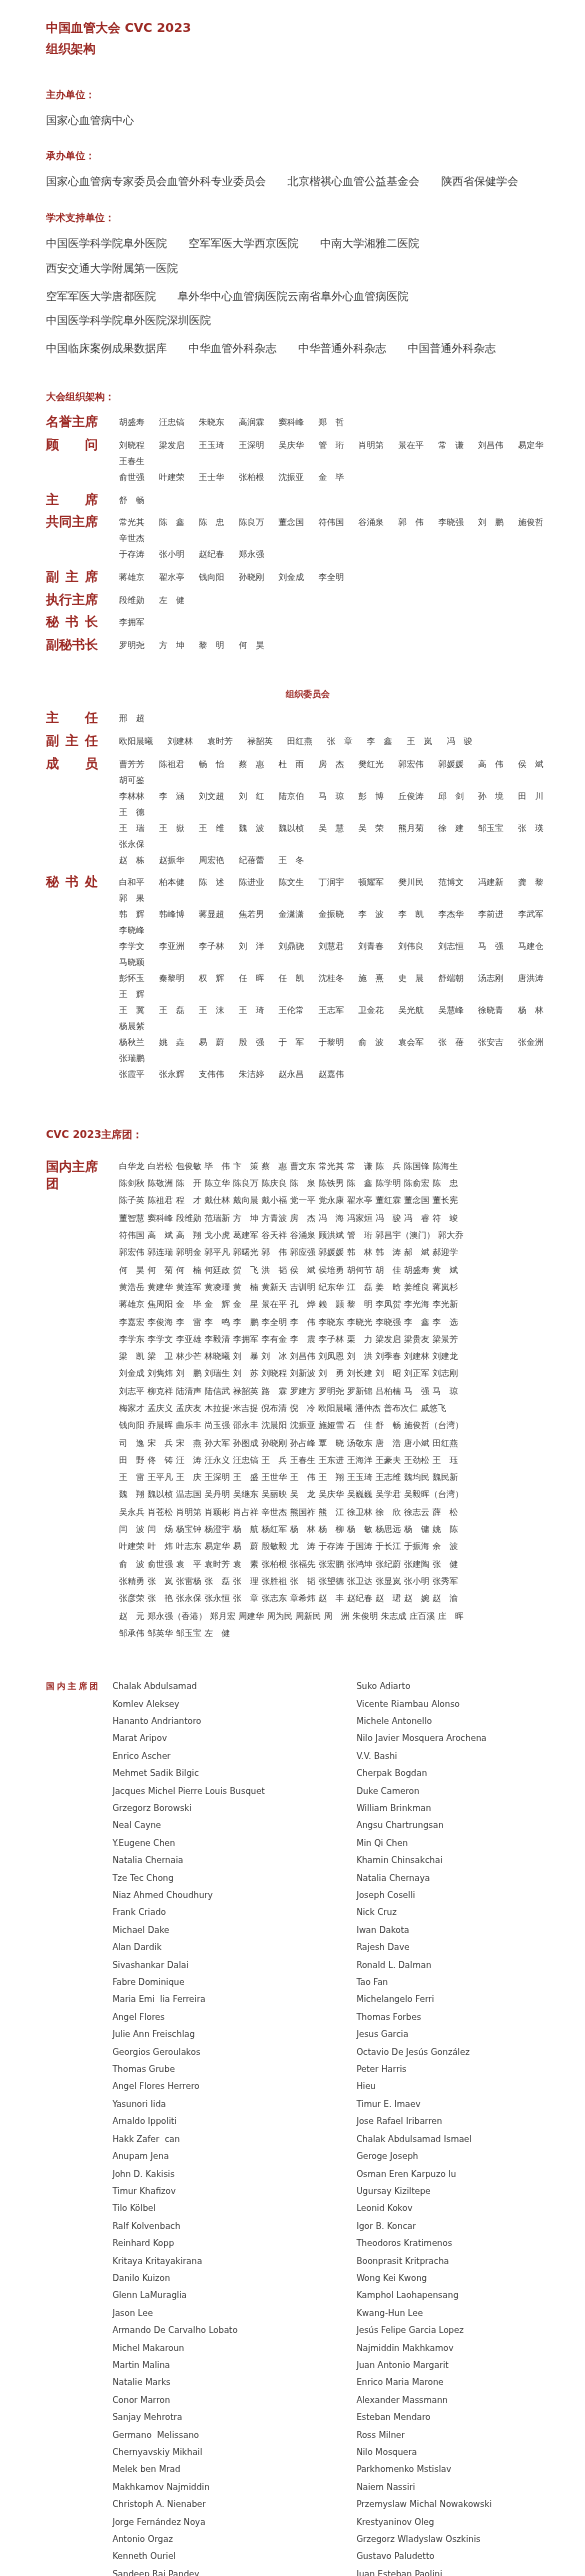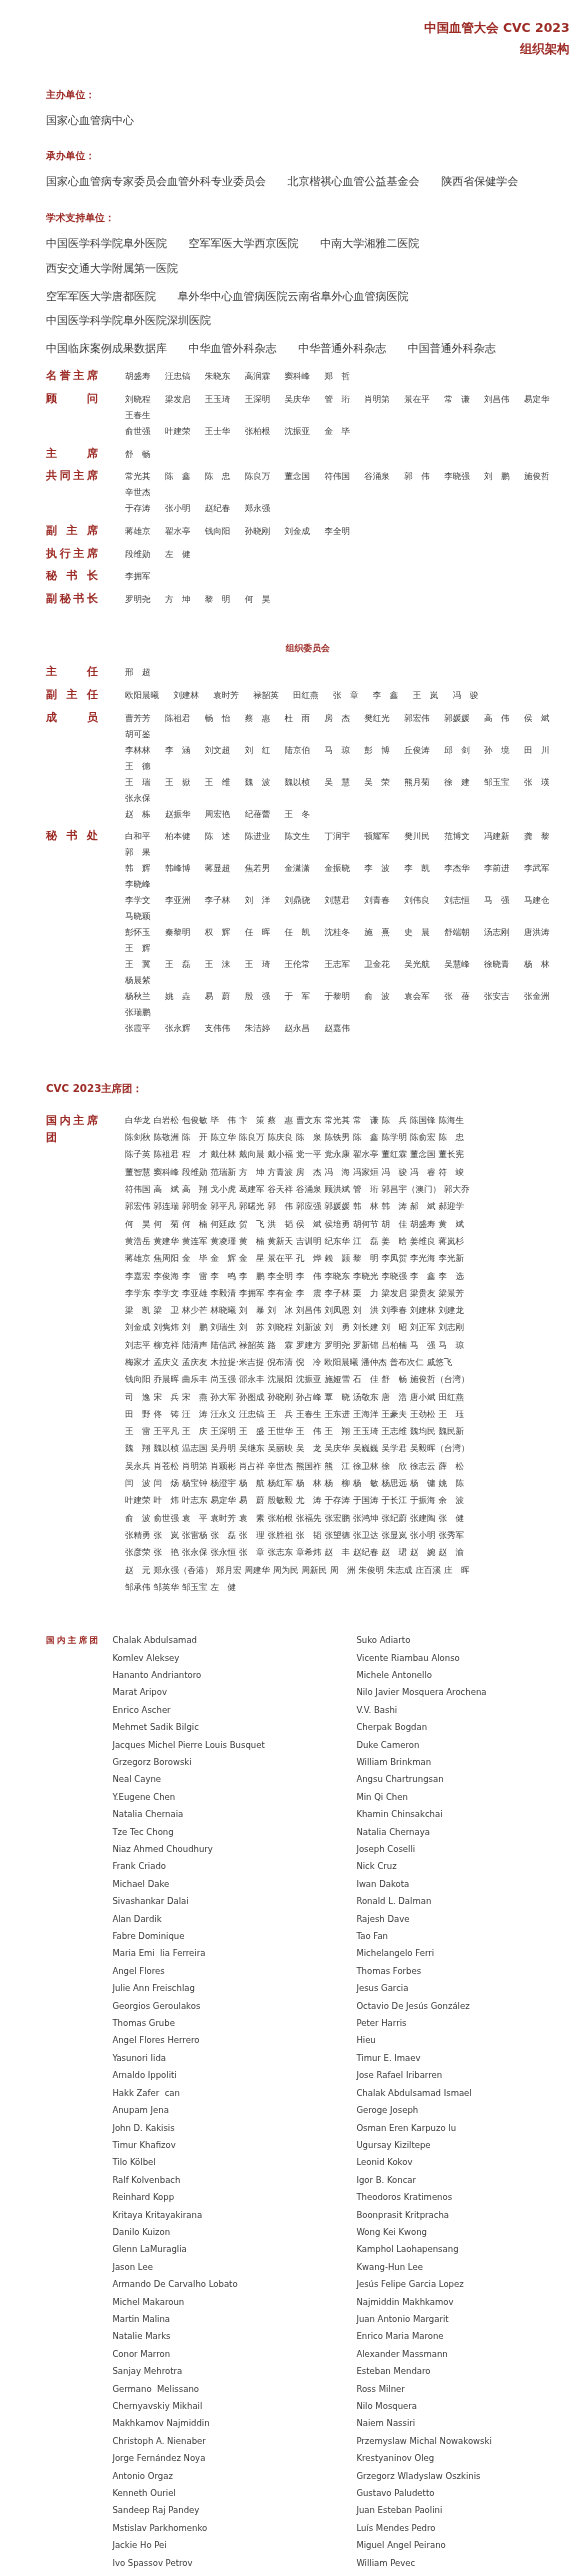--- a/index.html
+++ b/index.html
@@ -2,35 +2,35 @@
 <html style="font-size:8.2px"><head>
 <meta charset="utf-8">
 <style>
   html,body{margin:0;padding:0;background:#ffffff;}
   body{
     width:585px;min-height:2747px;position:relative;
     font-family:"DejaVu Sans","Liberation Sans",sans-serif;
     color:#3f3f3f;overflow:hidden;
   }
   .page{padding:15.5px 15.5px 0 46px;position:relative;z-index:2;}
-  .title-block{text-align:right;margin-bottom:31px;}
+  .title-block{text-align:left;margin-bottom:31px;}
   .main-title{
     color:#9c2a25;font-size:12.4px;font-weight:bold;margin:3.1px 0;line-height:1.45;
   }
   .sec-label{
     color:#9c2a25;font-size:9.8px;font-weight:bold;margin:20.6px 0 10.3px;
   }
   .items-line{
     display:flex;flex-wrap:wrap;column-gap:21.6px;row-gap:7.2px;
     font-size:11px;color:#3a3a3a;margin:10.3px 0;line-height:1.6;
   }
   .role-row{display:flex;margin:6.7px 0;}
   .role-label{
-    color:#9c2a25;font-weight:bold;font-size:11px;
-    width:52px;flex:none;margin-right:27px;
+    color:#9c2a25;font-weight:bold;font-size:13px;
+    width:52px;flex:none;margin-right:21px;
     text-align:justify;text-align-last:justify;line-height:16px;
   }
   .role-names{flex:1;min-width:0;}
   .name-line{
     display:flex;flex-wrap:wrap;column-gap:14.4px;
     font-size:8.5px;line-height:16px;color:#3a3a3a;
   }
   .nm{white-space:pre;}
   .committee-heading{
     color:#9c2a25;font-size:8.8px;font-weight:bold;margin:36px 0 9.3px;text-align:center;
@@ -88,20 +88,21 @@
         <span class="nm">中国医学科学院阜外医院深圳医院</span>
       </div>
       <div class="items-line">
         <span class="nm">中国临床案例成果数据库</span>
         <span class="nm">中华血管外科杂志</span>
         <span class="nm">中华普通外科杂志</span>
         <span class="nm">中国普通外科杂志</span>
       </div>
     </div>
 
+  <div class="sec-label" style="margin-top:33px">大会组织架构：</div>
   <div id="org-roles">
       <div class="role-row">
         <div class="role-label">名誉主席</div>
         <div class="role-names">
           <div class="name-line">
             <span class="nm">胡盛寿</span>
             <span class="nm">汪忠镐</span>
             <span class="nm">朱晓东</span>
             <span class="nm">高润霖</span>
             <span class="nm">窦科峰</span>
@@ -836,28 +837,28 @@
         </div>
         <div class="intl-row">
           <span>Frank Criado</span>
           <span>Nick Cruz</span>
         </div>
         <div class="intl-row">
           <span>Michael Dake</span>
           <span>Iwan Dakota</span>
         </div>
         <div class="intl-row">
+          <span>Alan Dardik</span>
+          <span>Rajesh Dave</span>
+        </div>
+        <div class="intl-row">
           <span>Sivashankar Dalai</span>
           <span>Ronald L. Dalman</span>
         </div>
         <div class="intl-row">
-          <span>Alan Dardik</span>
-          <span>Rajesh Dave</span>
-        </div>
-        <div class="intl-row">
           <span>Fabre Dominique</span>
           <span>Tao Fan</span>
         </div>
         <div class="intl-row">
           <span>Maria Emi  lia Ferreira</span>
           <span>Michelangelo Ferri</span>
         </div>
         <div class="intl-row">
           <span>Angel Flores</span>
           <span>Thomas Forbes</span>
@@ -956,20 +957,24 @@
         </div>
         <div class="intl-row">
           <span>Germano  Melissano</span>
           <span>Ross Milner</span>
         </div>
         <div class="intl-row">
           <span>Chernyavskiy Mikhail</span>
           <span>Nilo Mosquera</span>
         </div>
         <div class="intl-row">
+          <span>Melek ben Mrad</span>
+          <span>Parkhomenko Mstislav</span>
+        </div>
+        <div class="intl-row">
           <span>Makhkamov Najmiddin</span>
           <span>Naiem Nassiri</span>
         </div>
         <div class="intl-row">
           <span>Christoph A. Nienaber</span>
           <span>Przemyslaw Michal Nowakowski</span>
         </div>
         <div class="intl-row">
           <span>Jorge Fernández Noya</span>
           <span>Krestyaninov Oleg</span>

